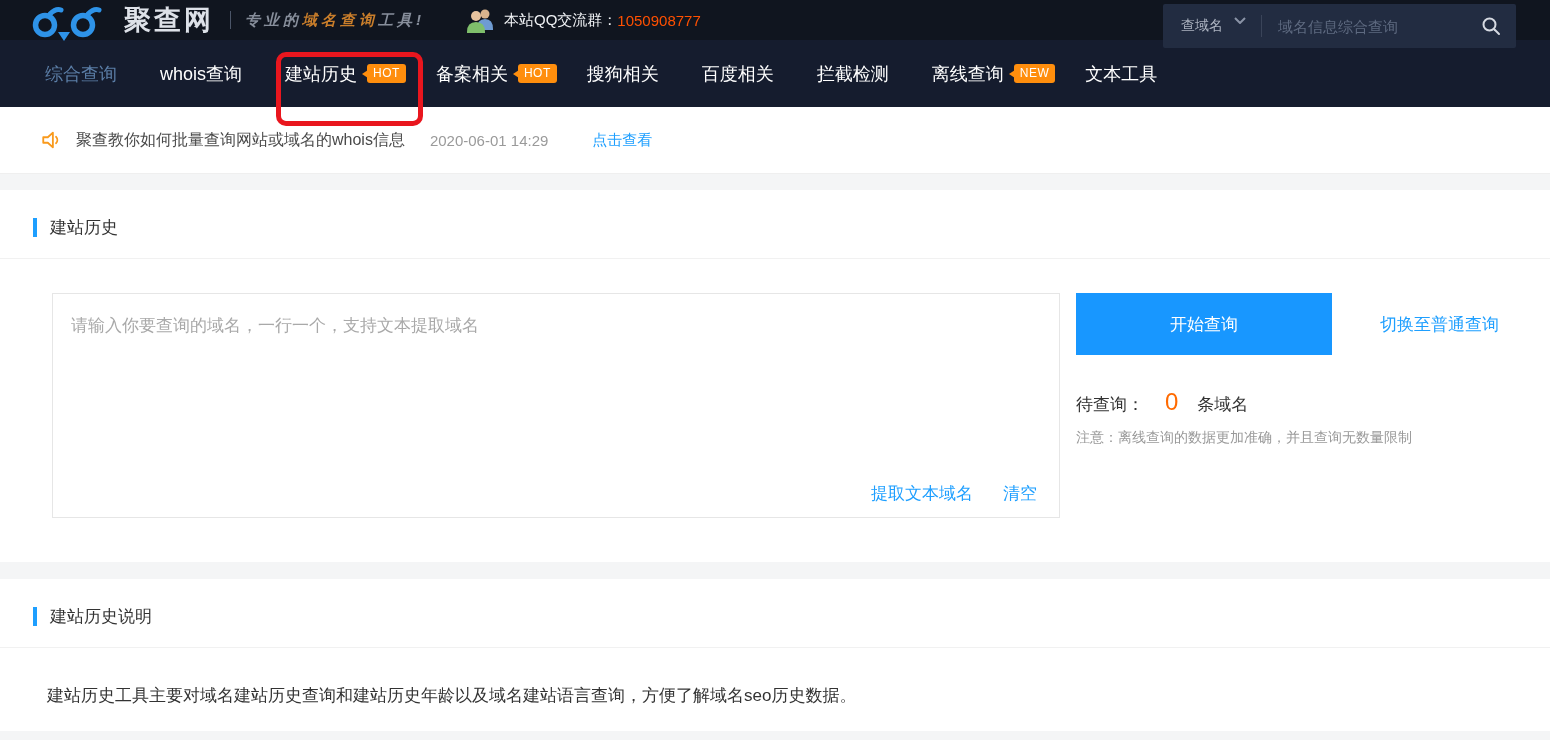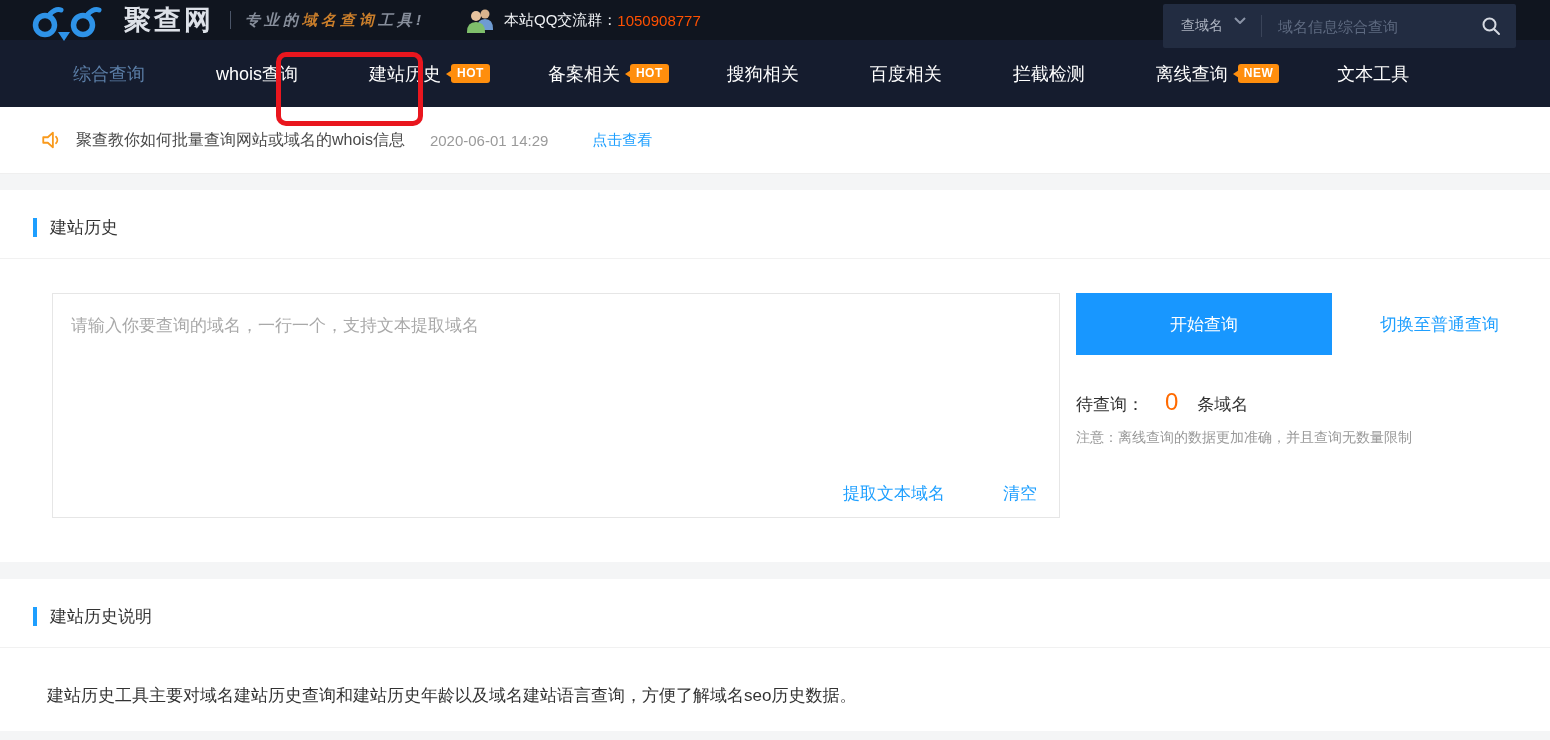--- a/index.html
+++ b/index.html
@@ -3,21 +3,21 @@
 <meta charset="utf-8">
 <style>
   * { margin:0; padding:0; box-sizing:border-box; }
   html,body { width:1550px; height:740px; }
   body {
     font-family:"Liberation Sans", sans-serif;
     background:#f4f5f6;
     position:relative;
     overflow:hidden;
   }
-  a { text-decoration:none;margin-left:28px; }
+  a { text-decoration:none; }
 
   
   .topbar {
     height:40px; background:#10151F;
     display:flex; align-items:center;
     padding-left:30px; position:relative;
   }
   .logo { display:flex; align-items:center; cursor:pointer; }
   .logo-text { color:#dde1e8; font-size:27px; font-weight:bold; letter-spacing:3px; margin-left:12px; }
   .tagline { display:flex; align-items:center; margin-left:16px; font-size:15px; font-style:italic; letter-spacing:4px; font-weight:bold; }
@@ -38,21 +38,21 @@
   .search-input { flex:1; min-width:0; background:transparent; border:none; outline:none; color:#cfd6e4; font-size:15px; font-family:inherit; }
   .search-input::placeholder { color:#5e6a80; }
   .search-btn { background:none; border:none; padding:0 15px 0 6px; cursor:pointer; display:flex; align-items:center; }
 
   
   .nav { height:67px; background:#151C2E; display:flex; align-items:center; padding-left:45px; }
   .nav-item { color:#ffffff; font-size:18px; margin-right:43px; display:flex; align-items:center; white-space:nowrap; }
   .nav-item.dim-blue { color:#5c7fa8; }
   .nav-item.has-badge { margin-right:30px; }
   .badge {
-    background:#FF8E0D; color:#fff; font-size:12px; font-weight:bold;
+    background:#FF8E0D; color:#fff; font-size:12px; font-weight:normal;
     line-height:1; padding:3px 6px 4px; border-radius:3px; margin-left:10px;
     position:relative; letter-spacing:0.5px;
   }
   .badge::before {
     content:""; position:absolute; left:-5px; top:50%; transform:translateY(-50%);
     border-top:4px solid transparent; border-bottom:4px solid transparent;
     border-right:6px solid #FF8E0D;
   }
   .annotation {
     position:absolute; left:276px; top:52px; width:147px; height:74px;

